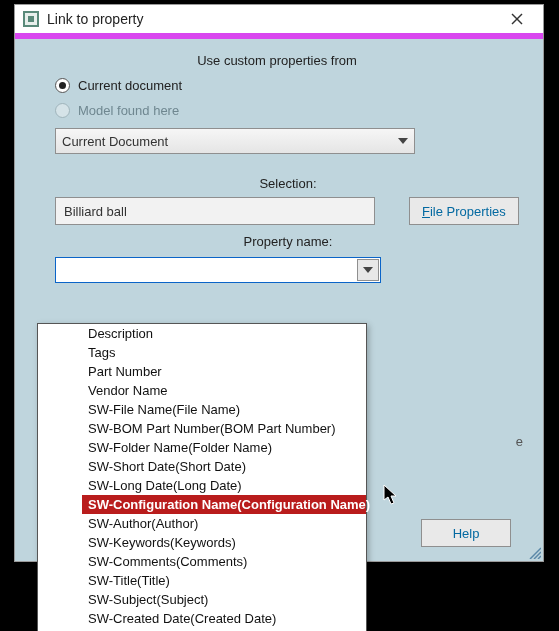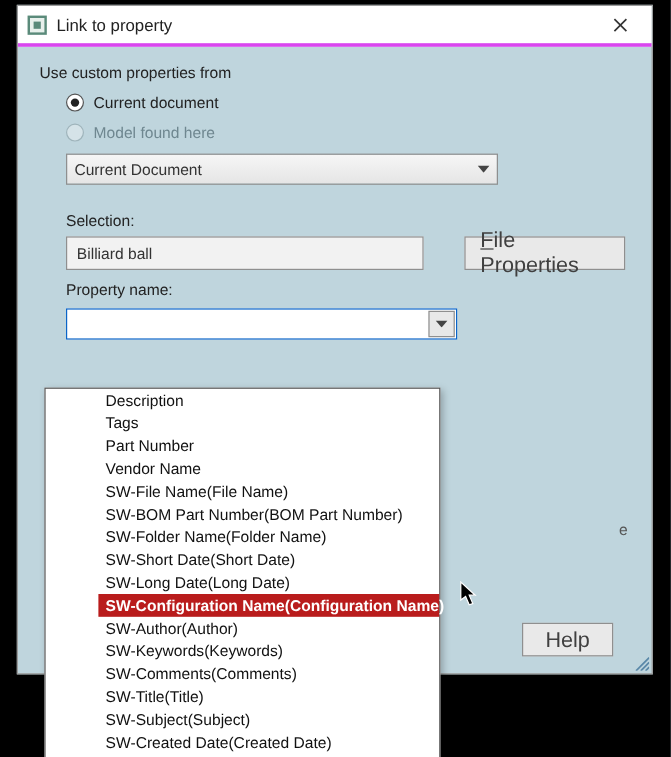--- a/index.html
+++ b/index.html
@@ -19,21 +19,21 @@
     top: 4px;
     width: 530px;
     height: 558px;
     background: #bfd5dd;
     border: 1px solid #9a9a9a;
     box-shadow: 0 2px 10px rgba(0,0,0,0.3);
   }
   .titlebar {
     height: 34px;
     background: #fff;
-    border-bottom: 3px solid #d946ef;
+    border-bottom: 6px solid #d946ef;
     display: flex;
     align-items: center;
     padding: 0 6px 0 8px;
   }
   .title-icon {
     width: 16px;
     height: 16px;
     border: 2px solid #5a8a7a;
     background: #e8f0ec;
     margin-right: 8px;
@@ -59,20 +59,21 @@
     justify-content:center;
     color:#333;
     font-size:14px;
     cursor:pointer;
   }
   .close-btn svg { width:12px; height:12px; }
   .close-btn line { stroke:#333; stroke-width:1.4; }
   .client {
     padding: 14px 22px 0 18px;
     color: #222;
+    text-align: center;
   }
   .section-label { margin-bottom:10px; }
   .radio-group { padding-left: 22px; }
   .radio-row {
     display:flex;
     align-items:center;
     margin-bottom:10px;
     cursor:pointer;
   }
   .radio {
@@ -132,25 +133,25 @@
     padding:0 8px;
     color:#333;
     display:flex;
     align-items:center;
   }
   .btn {
     height:28px;
     padding:0 12px;
     background:#e9e9e9;
     border:1px solid #8f8f8f;
-    color:#404040;
-    display:flex;
-    align-items:center;
-    cursor:pointer;
-    font-size:18px;
+    color:#0369a1;
+    display:flex;
+    align-items:center;
+    cursor:pointer;
+    font-size:13px;
   }
   .label-prop {
     margin-left:22px;
     margin-top:9px;
     margin-bottom:8px;
   }
   .prop-combo {
     margin-left:22px;
     width:326px;
     height:26px;
@@ -166,21 +167,21 @@
     background:#e8e8e8;
     border:1px solid #8f8f8f;
     display:flex;
     align-items:center;
     justify-content:center;
   }
   .help-btn {
     position:absolute;
     right:32px;
     bottom:14px;
-    width:76px;
+    width:90px;
     justify-content:center;
   }
   .resize-grip {
     position:absolute;
     right:2px;
     bottom:2px;
     width:14px;
     height:14px;
   }
   .resize-grip svg { width:14px; height:14px; }

